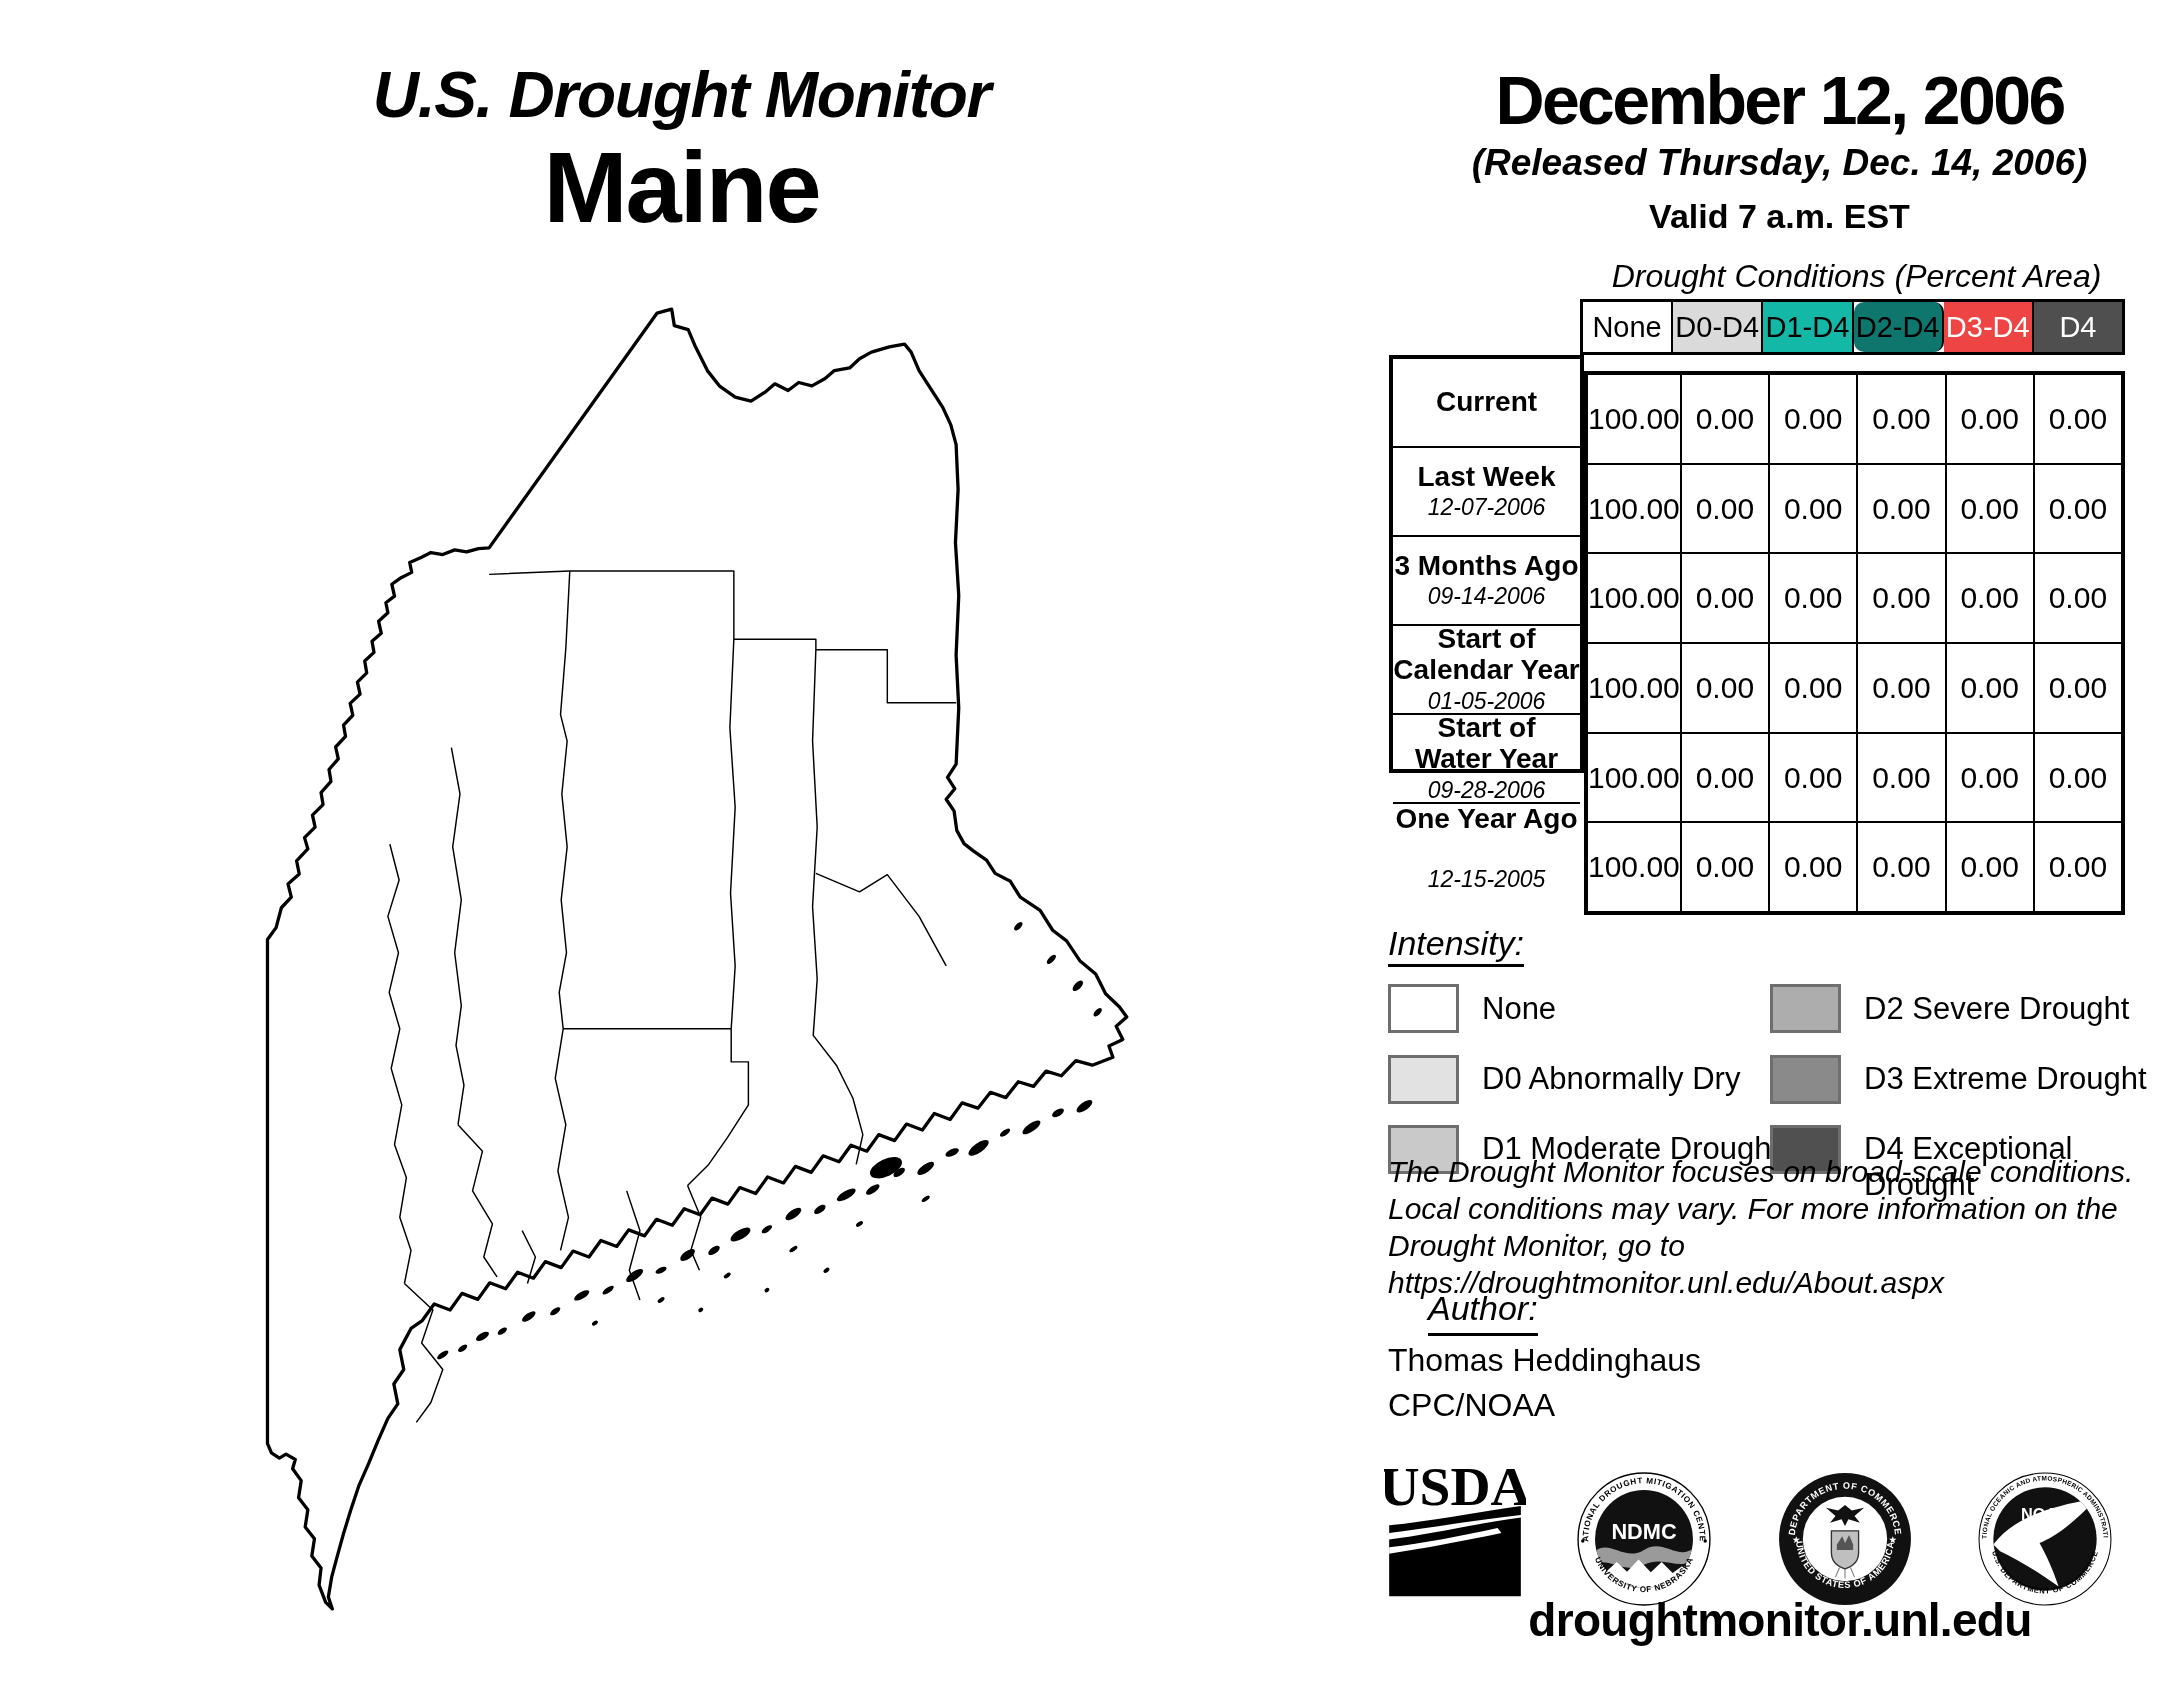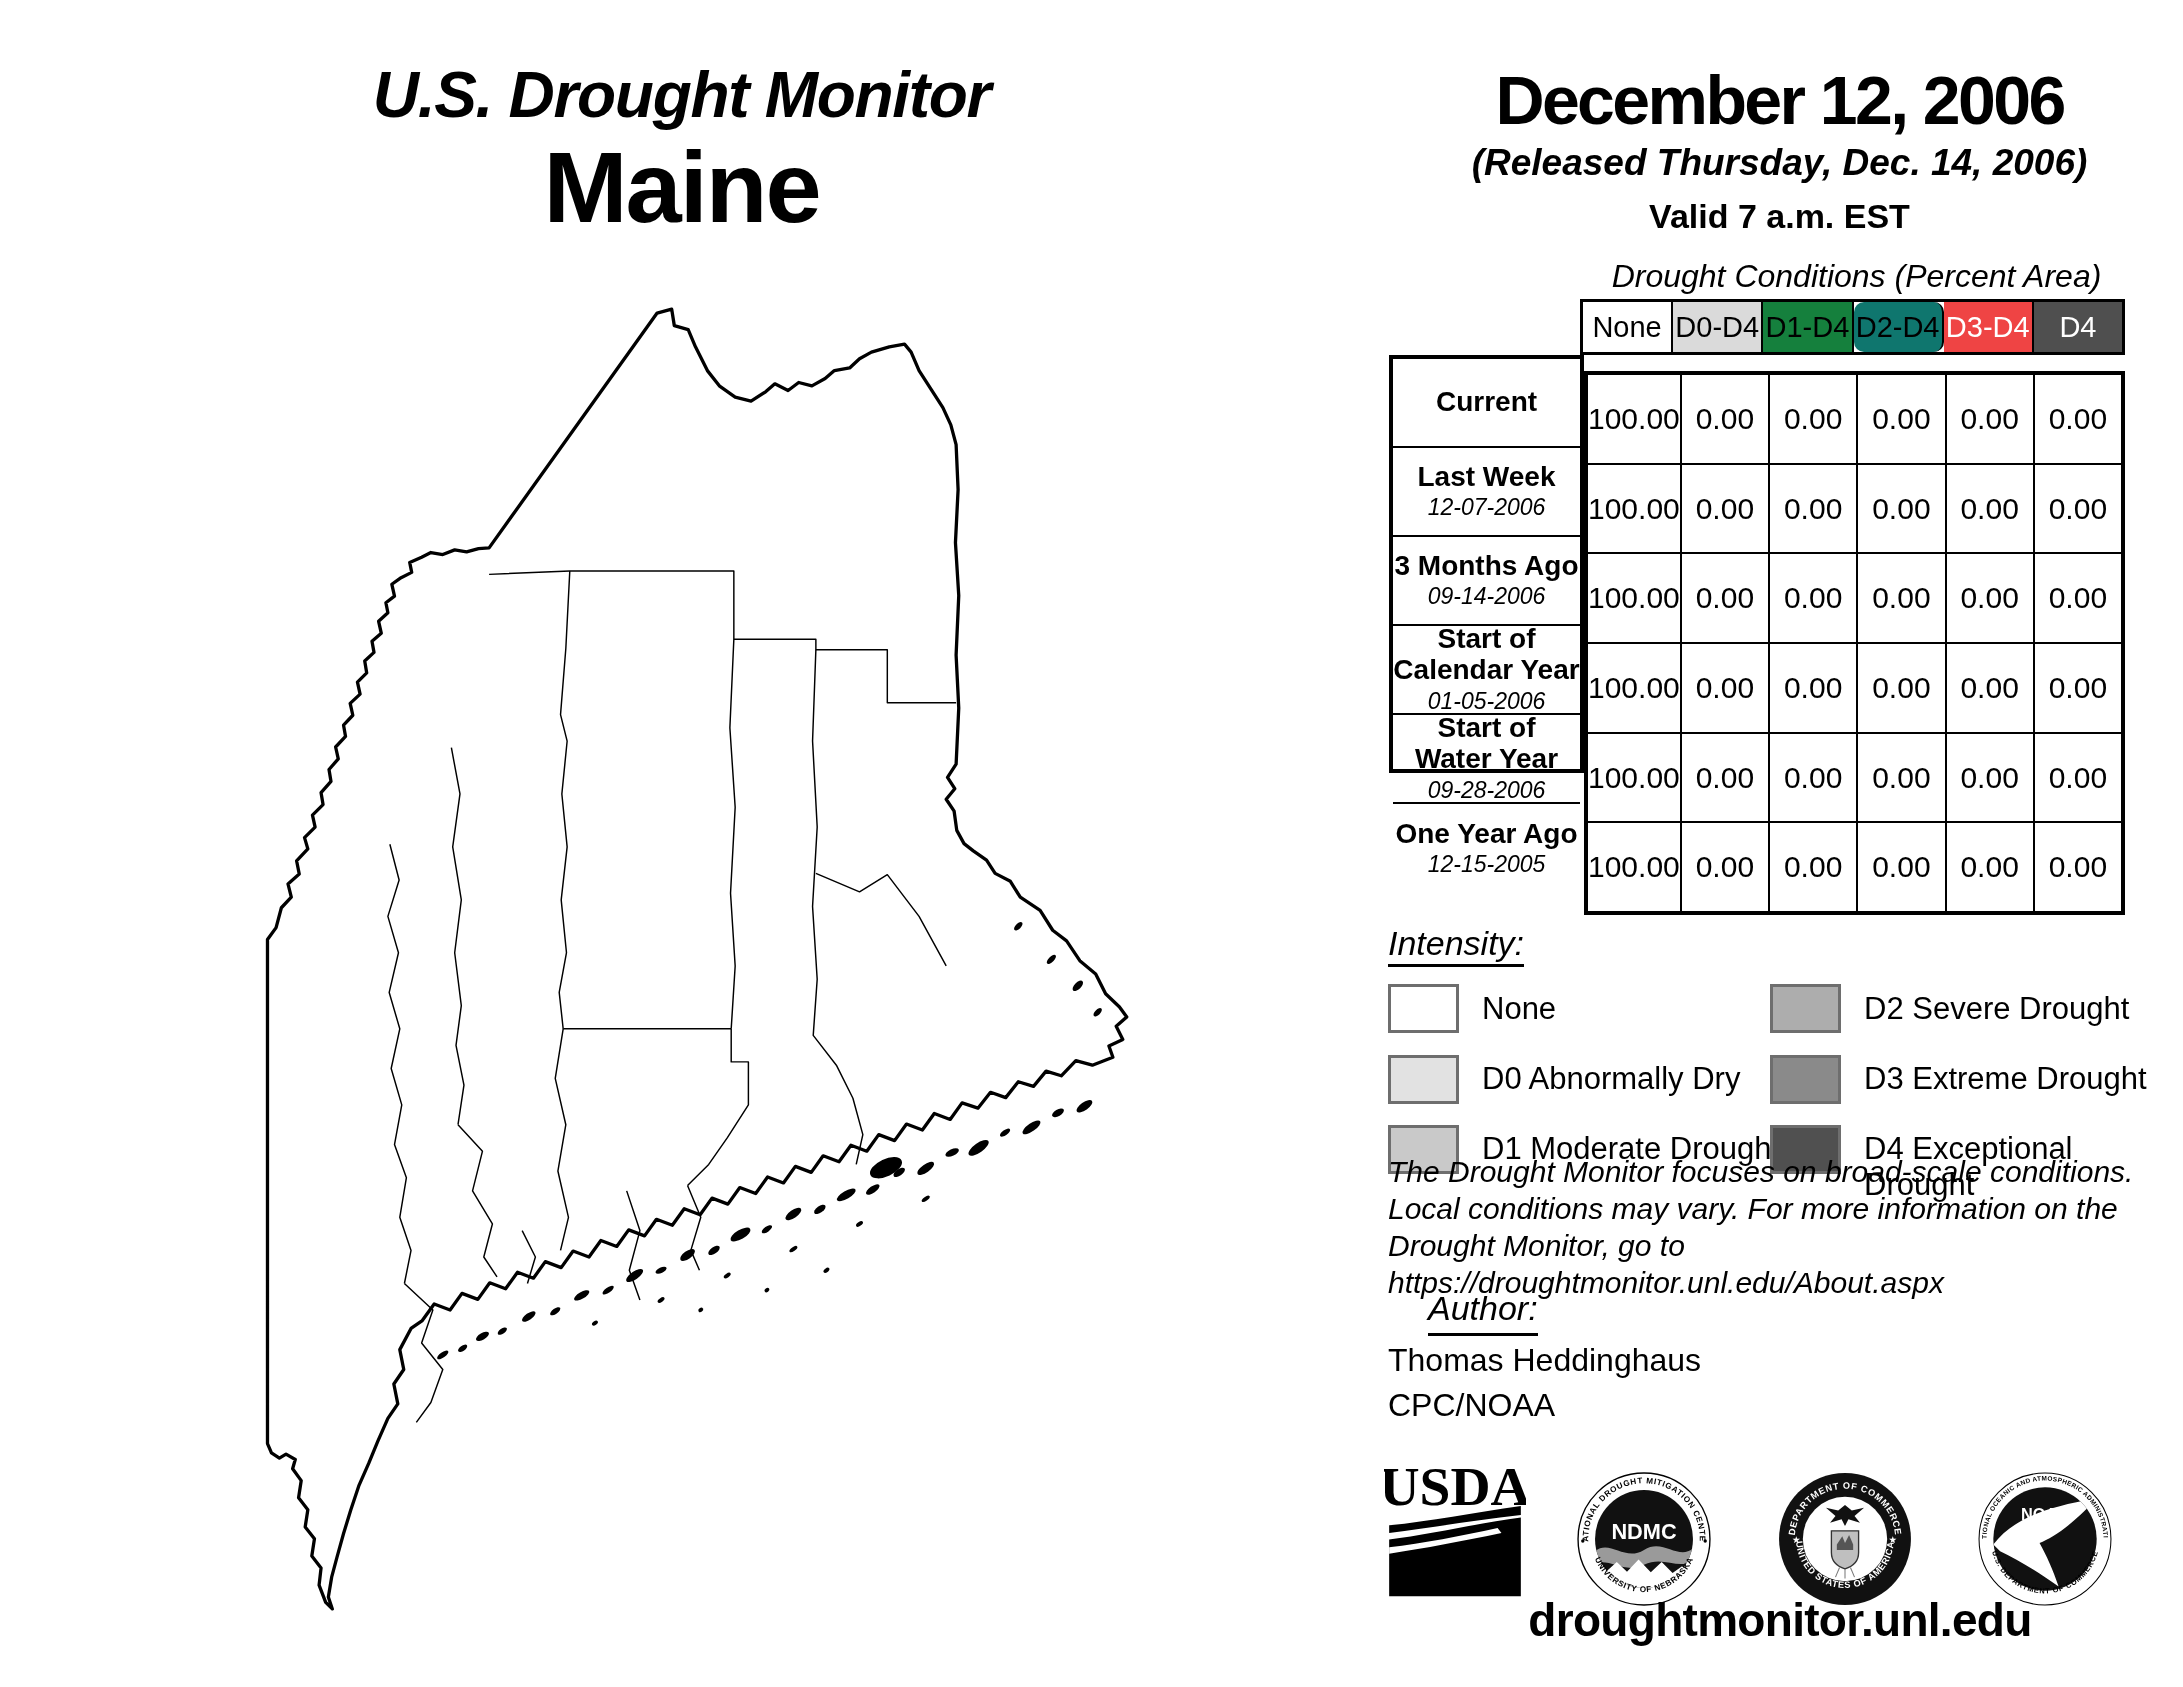--- a/index.html
+++ b/index.html
@@ -15,21 +15,21 @@
   #date-released{position:absolute;left:0;top:142px;width:100%;font-size:37px;font-weight:bold;font-style:italic;}
   #date-valid{position:absolute;left:0;top:197px;width:100%;font-size:34px;font-weight:bold;}
   
   #table-title{left:1588px;top:258px;width:537px;text-align:center;font-size:32px;font-style:italic;}
   #dm-table{left:1389px;top:299px;width:736px;height:599px;}
   #dm-header{position:absolute;left:191px;top:0;width:545px;height:56px;display:flex;border:3.3px solid #000;box-sizing:border-box;}
   .hcell{flex:1;display:flex;align-items:center;justify-content:center;font-size:29px;border-right:2.6px solid #000;box-sizing:border-box;}
   .hcell:last-child{border-right:none;}
   #label-col{position:absolute;left:0;top:56px;width:195px;height:418px;border:4.6px solid #000;box-sizing:border-box;}
   .lrow{height:89px;border-bottom:2px solid #000;box-sizing:border-box;display:flex;flex-direction:column;align-items:center;justify-content:center;text-align:center;}
-  .lrow:last-child{border-bottom:none;}
+  .lrow:last-child{border-bottom:none;justify-content:space-between;}
   .lbl{font-weight:bold;font-size:28px;line-height:1.08;}
   .ldate{font-style:italic;font-size:23px;margin-top:2.6px;}
   .lbl:empty,.ldate:empty{display:none;}
   #data-grid{position:absolute;left:195px;top:72px;width:541px;height:544px;border:4.6px solid #000;box-sizing:border-box;display:flex;flex-direction:column;}
   .drow{flex:1;display:flex;border-bottom:2px solid #000;}
   .drow:last-child{border-bottom:none;}
   .dcell{flex:1;display:flex;align-items:center;justify-content:center;font-size:30px;border-right:2px solid #000;}
   .dcell:last-child{border-right:none;}
   
   #intensity-head{left:1388px;top:924px;font-size:34px;font-style:italic;border-bottom:3.3px solid #000;padding-bottom:1.3px;}
@@ -156,21 +156,21 @@
     <div id="date-released">(Released Thursday, Dec. 14, 2006)</div>
     <div id="date-valid">Valid 7 a.m. EST</div>
   </div>
 
   <div class="abs" id="table-title">Drought Conditions (Percent Area)</div>
 
   <div class="abs" id="dm-table">
     <div id="dm-header">
       <div class="hcell" style="background-color: rgb(255, 255, 255); color: rgb(0, 0, 0);">None</div>
       <div class="hcell" style="background-color: rgb(218, 218, 218); color: rgb(0, 0, 0);">D0-D4</div>
-      <div class="hcell" style="background-color: #15803d; color: rgb(0, 0, 0);">D1-D4</div>
+      <div class="hcell" style="background-color: #14b8a6; color: rgb(0, 0, 0);">D1-D4</div>
       <div class="hcell" style="background-color: #0f766e; color: rgb(0, 0, 0); border-radius: 10px;">D2-D4</div>
       <div class="hcell" style="background-color: #ef4444; color: rgb(255, 255, 255);">D3-D4</div>
       <div class="hcell" style="background-color: rgb(79, 79, 79); color: rgb(255, 255, 255);">D4</div>
     </div>
 
     <div id="label-col">
       <div class="lrow">
         <span class="lbl">Current</span>
 
       </div>

